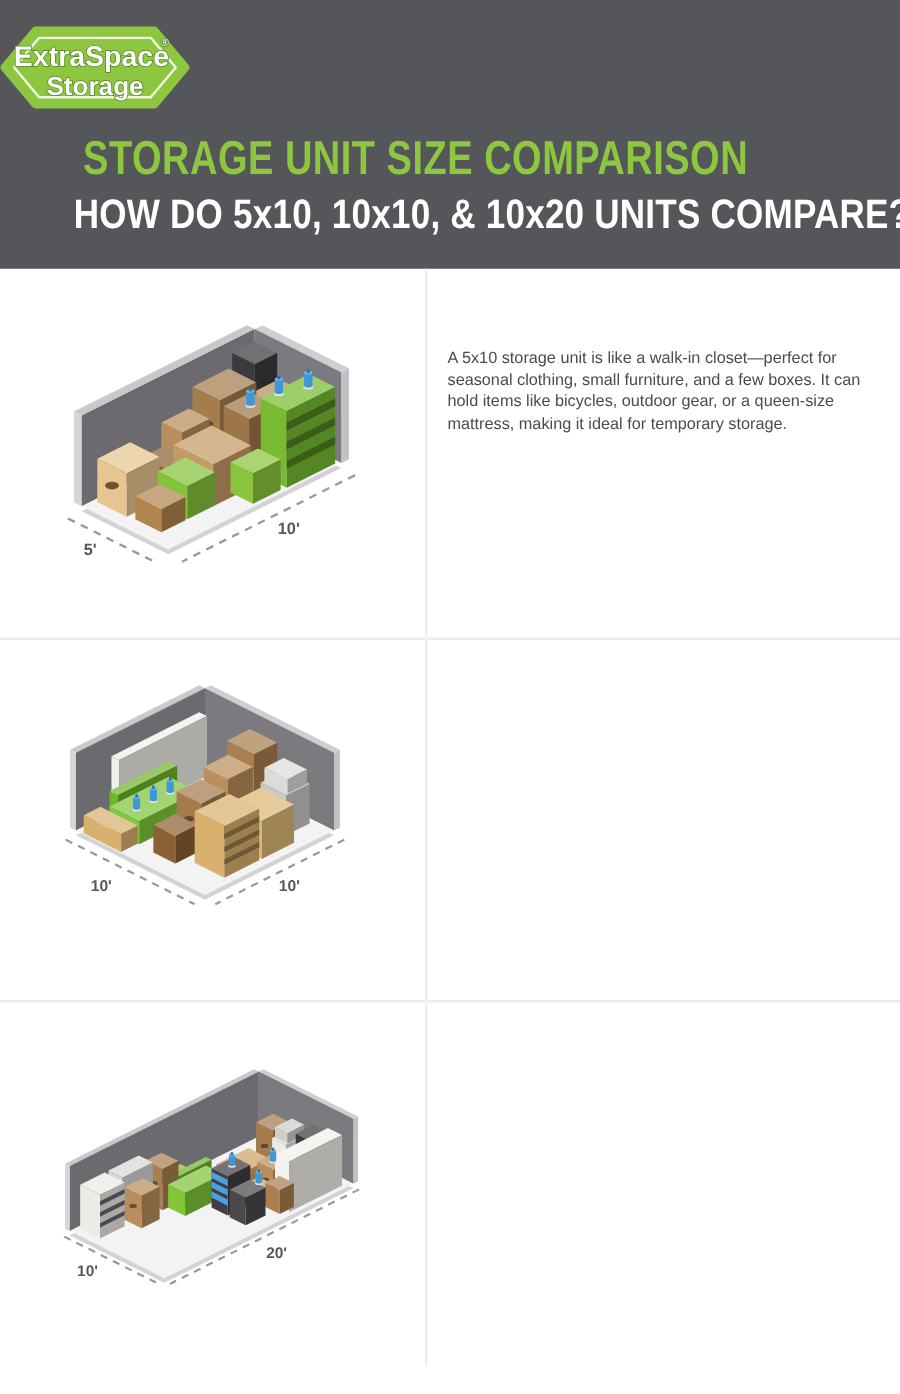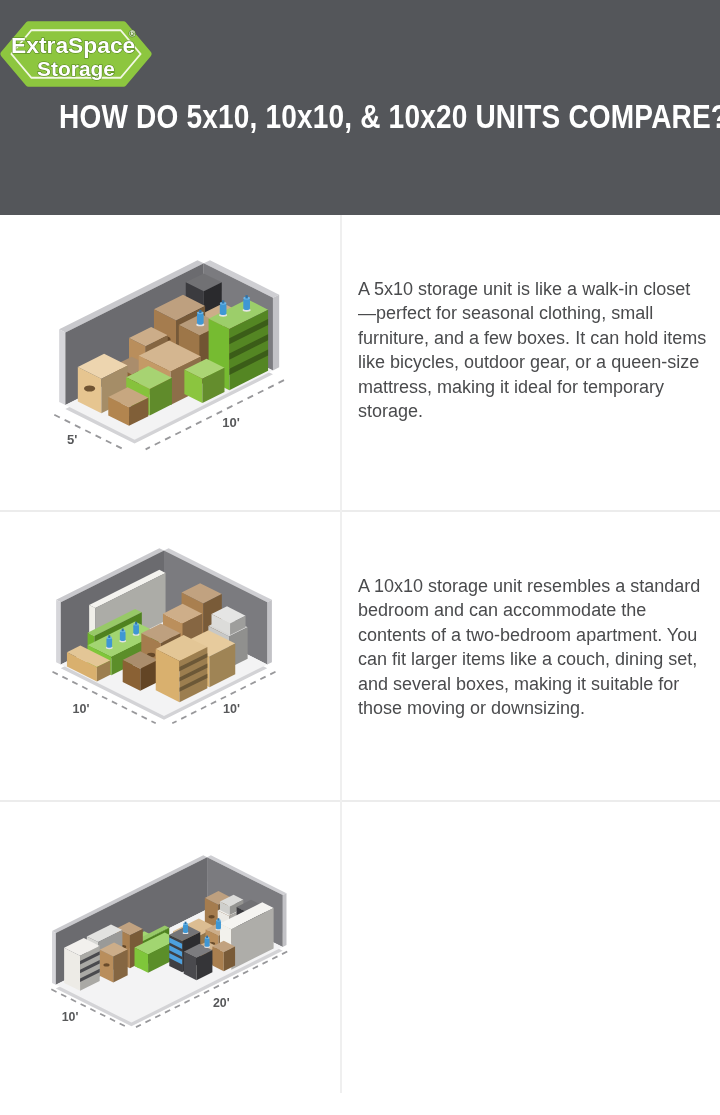--- a/index.html
+++ b/index.html
@@ -26,35 +26,38 @@
   .fig{width:340px;margin:0;flex:none;}
   .fig svg{display:block;overflow:visible;}
   .s1{width:246px;margin:44px 0 0 50px;}
   .s2{width:236px;margin:33px 0 0 46px;}
   .s3{width:256px;margin:49px 0 0 34px;}
   .dim{font-family:"Liberation Sans","DejaVu Sans",sans-serif;font-weight:bold;font-size:17px;fill:#57585a;}
   .txt{width:380px;box-sizing:border-box;padding:62px 12px 0 18px;flex:none;}
   .txt h2{margin:0 0 13px 0;line-height:1;}
   .txt h2 span{display:inline-block;transform:scaleX(.8);transform-origin:left center;
         font-size:30px;font-weight:bold;color:#3d3e41;letter-spacing:.3px;white-space:nowrap;}
-  .txt p{margin:0;font-size:18px;line-height:1.36;color:#4a4b4d;max-width:350px;}
+  .txt p{margin:0;font-size:13px;line-height:1.36;color:#4a4b4d;max-width:350px;}
 </style>
 </head>
 <body>
 
 <div class="page">
 
   <header class="hdr">
     <svg class="logo" viewBox="0 0 160 76">
       <polygon points="4,38 30,7 130,7 156,38 130,69 30,69" fill="#8dc63f" stroke="#8dc63f" stroke-width="7" stroke-linejoin="round"></polygon>
       <polygon points="12,38 33,13 127,13 148,38 127,63 33,63" fill="none" stroke="#f2f8e4" stroke-width="2" stroke-linejoin="round"></polygon>
       <text x="77" y="37" text-anchor="middle" font-size="24">ExtraSpace</text>
       <text x="139" y="20" text-anchor="middle" font-size="9" stroke-width=".6">®</text>
       <text x="80" y="61" text-anchor="middle" font-size="22">Storage</text>
     </svg>
+    <div class="title-line">
+      <span>STORAGE UNIT SIZE COMPARISON</span>
+    </div>
     <div class="subtitle-line">
       <span>HOW DO 5x10, 10x10, &amp; 10x20 UNITS COMPARE?</span>
     </div>
   </header>
 
   <main class="content">
     <div class="vline"></div>
 
     <section class="row row1">
       <figure class="fig">
@@ -202,21 +205,20 @@
               <ellipse cx="85.8" cy="125.76000000000003" rx="3.844" ry="1.612" fill="#6db6e8"></ellipse>
               <rect x="84.43599999999999" y="122.35000000000004" width="2.728" height="3.7199999999999998" fill="#2e72a8"></rect>
               <line x1="8.8" y1="171.8" x2="148.8" y2="241.8" stroke="#98989b" stroke-width="2.4" stroke-dasharray="8 7"></line>
               <line x1="311.2" y1="171.8" x2="171.2" y2="241.8" stroke="#98989b" stroke-width="2.4" stroke-dasharray="8 7"></line>
             </g>
           <text class="dim" x="36" y="228">10'</text>
           <text class="dim" x="240" y="228">10'</text>
         </svg>
       </figure>
       <div class="txt">
-        <p>A 10x10 storage unit resembles a standard bedroom and can accommodate the contents of a two-bedroom apartment. You can fit larger items like a couch, dining set, and several boxes, making it suitable for those moving or downsizing.</p>
       </div>
     </section>
 
     <section class="row row3">
       <figure class="fig">
         <svg class="scene-svg s3" viewBox="0 0 352 262" aria-label="Isometric illustration of a 10x20 storage unit filled with mattresses, appliances, furniture, and boxes">
           <g class="scene">
               <polygon points="238.0,85.0 342.0,137.0 134.0,241.0 30.0,189.0" fill="#d3d3d6"></polygon>
               <polygon points="232.8,6.0 238.0,8.6 30.0,112.6 24.8,110.0" fill="#c9c9cd"></polygon>
               <polygon points="24.8,110.0 30.0,112.6 30.0,184.0 24.8,181.4" fill="#d6d6da"></polygon>

